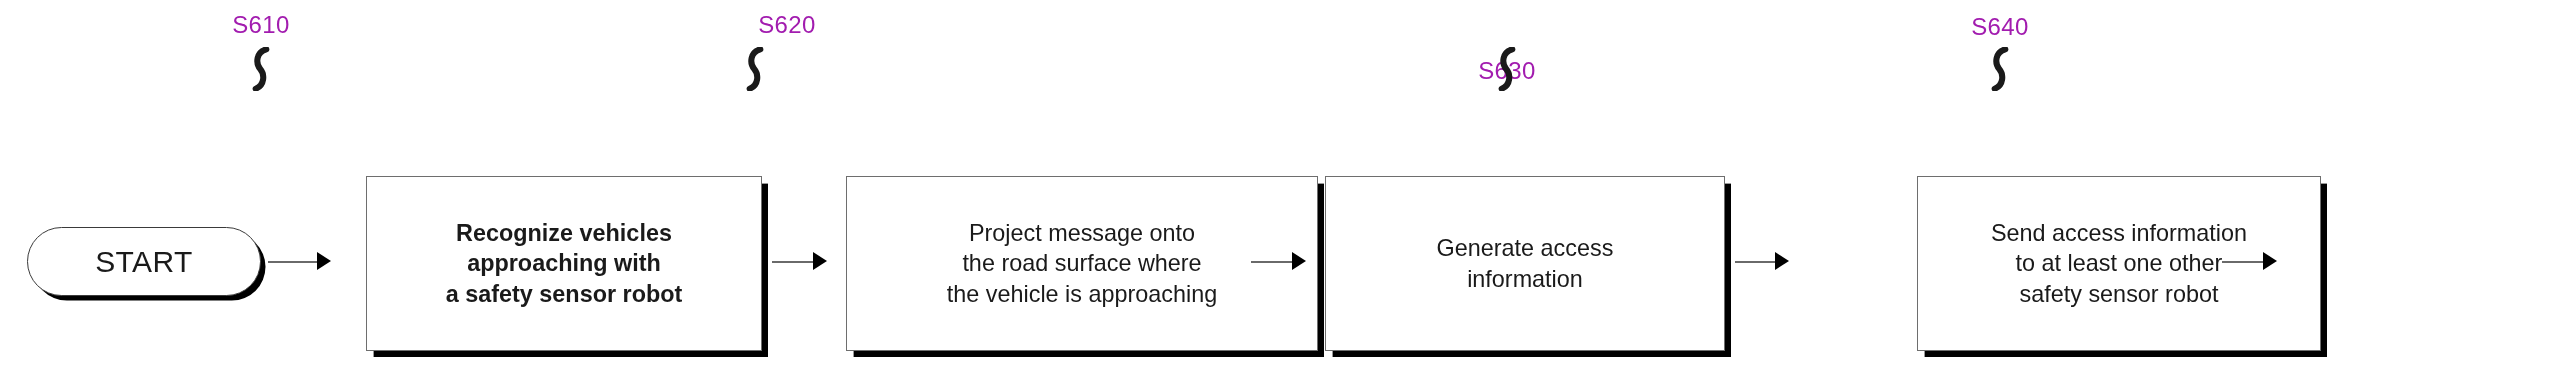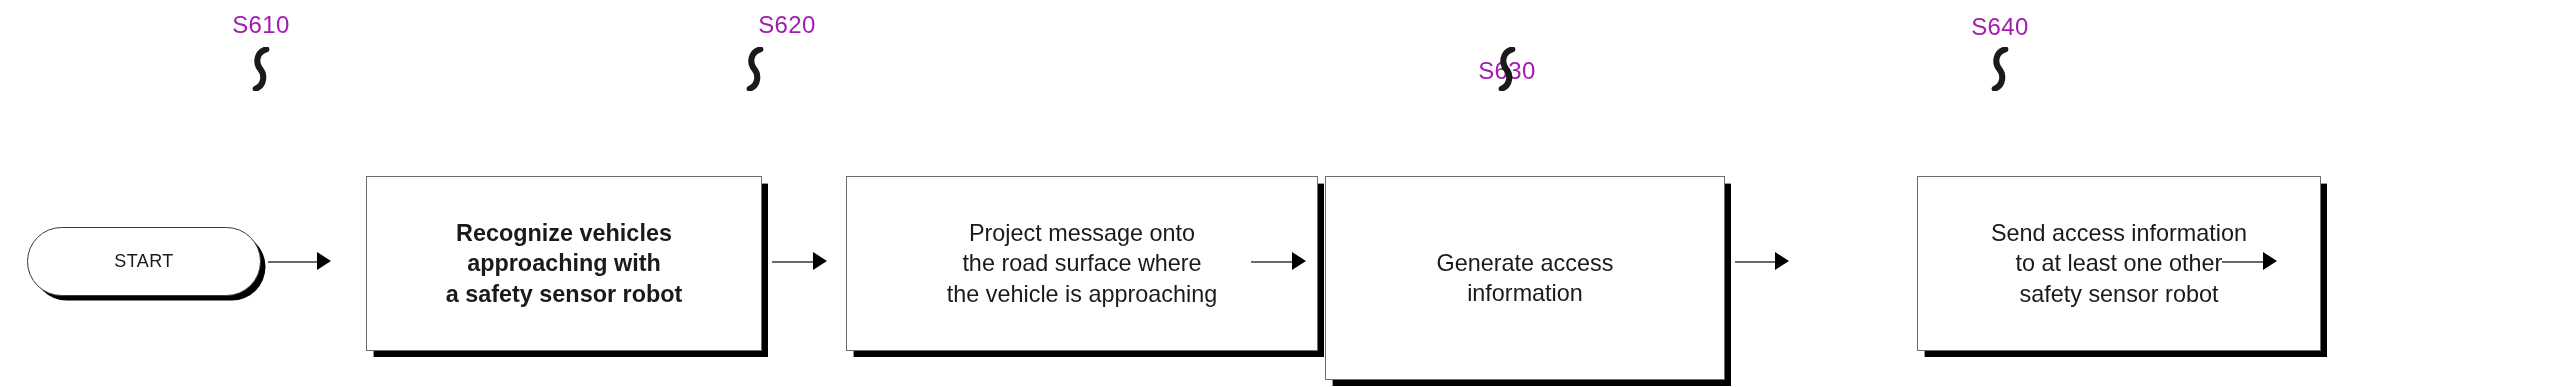--- a/index.html
+++ b/index.html
@@ -23,21 +23,21 @@
   
   .terminal {
     position: absolute;
     box-sizing: border-box;
     background: #ffffff;
     border: 1.5px solid #3a3a3a;
     border-radius: 754px;
     display: flex;
     align-items: center;
     justify-content: center;
-    font-size: 18px;
+    font-size: 30px;
     letter-spacing: 0.4px;
     color: #1a1a1a;
     box-shadow: 5.3px 5.3px 0 -0.8px #000000;
   }
 
   
   .process {
     position: absolute;
     box-sizing: border-box;
     background: #ffffff;
@@ -128,21 +128,21 @@
 
   <div class="process" style="left:846px; top:176px; width:472px; height:175px;">
     <span class="proc-text">Project message onto
 the road surface where
 the vehicle is approaching</span>
   </div>
 
   <div class="connector" style="left:1251px; top:261px; width:43px;"></div>
   <div class="arrowhead" style="left:1292px; top:252px;"></div>
 
-  <div class="process" style="left:1325px; top:176px; width:400px; height:204px;">
+  <div class="process" style="left:1325px; top:176px; width:400px; height:175px;">
     <span class="proc-text">Generate access
 information</span>
   </div>
 
   <div class="connector" style="left:1735px; top:261px; width:43px;"></div>
   <div class="arrowhead" style="left:1775px; top:252px;"></div>
 
   <div class="process" style="left:1917px; top:176px; width:404px; height:175px;">
     <span class="proc-text">Send access information
 to at least one other

